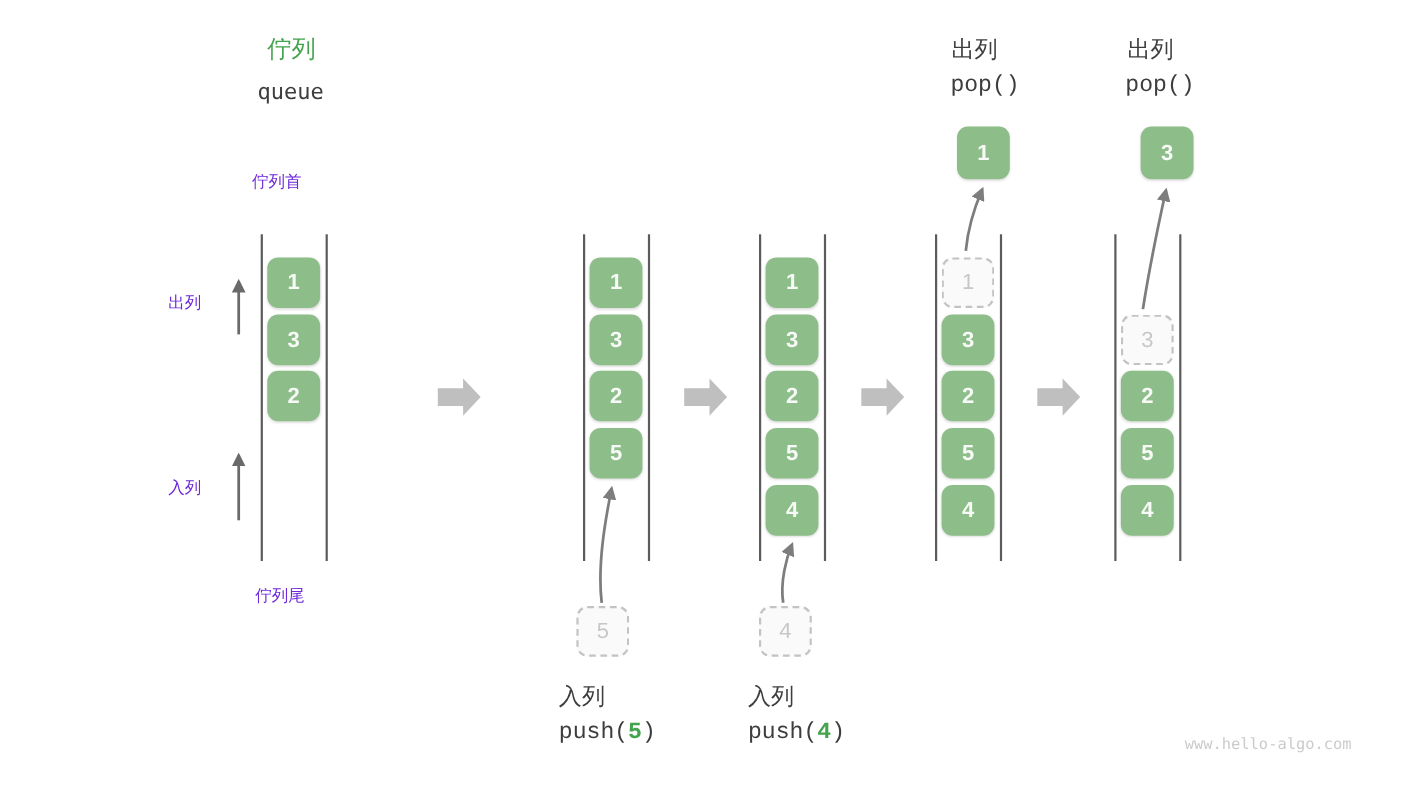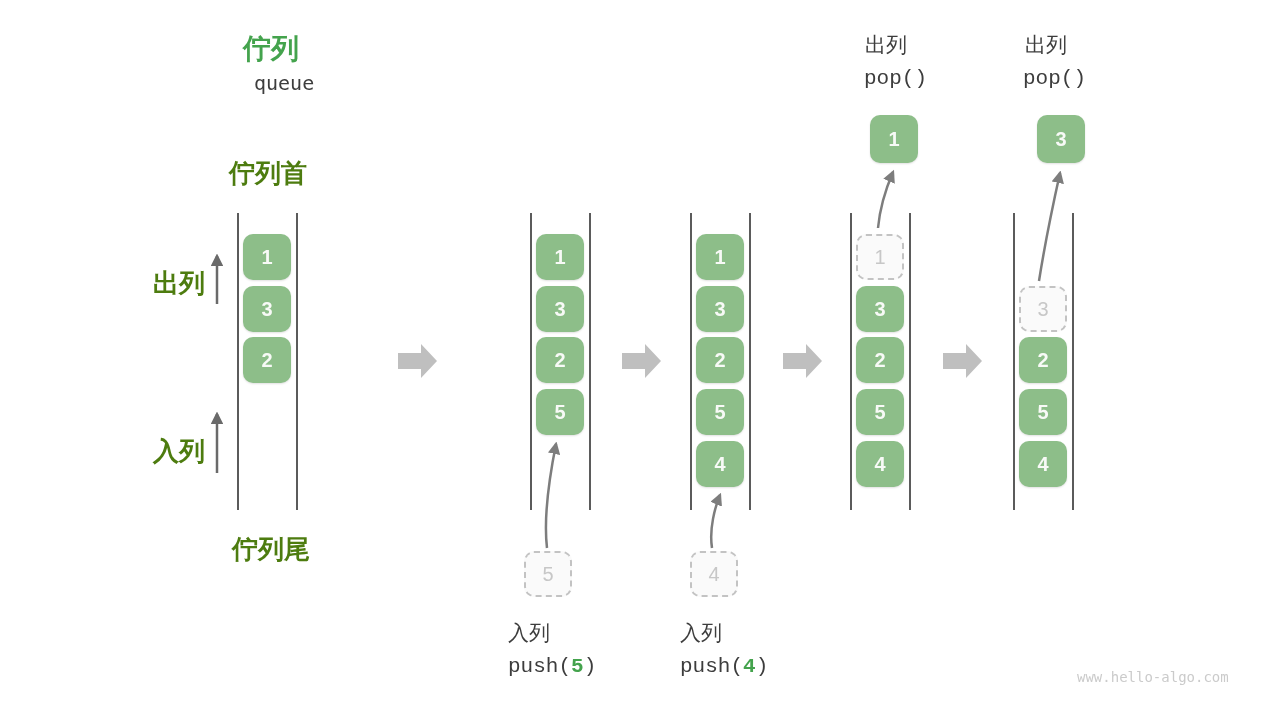--- a/index.html
+++ b/index.html
@@ -2,23 +2,23 @@
 <html style="--green_box: #8dbe89; --accent_green: #44a34d; --flow_arrow: #bfbfbf; --arrow_gray: #7d7d7d;"><head>
 <meta charset="utf-8">
 <style>
   html,body{margin:0;padding:0;background:#fff;}
   .canvas{position:relative;width:1280px;height:720px;background:#ffffff;overflow:hidden;
           font-family:"Liberation Sans","DejaVu Sans",sans-serif;}
   .abs{position:absolute;}
   svg.overlay{position:absolute;left:0;top:0;pointer-events:none;}
 
   
-  .title-zh{font-size:28px;font-weight:bold;color:var(--accent_green);}
-  .title-en{font-family:"DejaVu Sans Mono","Liberation Mono",monospace;font-size:20px;color:#3d3d3d;margin-left:20px;}
-  .side-lbl{font-size:26px;font-weight:bold;color:#4d7c0f;}
+  .title-zh{font-size:22px;font-weight:normal;color:var(--accent_green);}
+  .title-en{font-family:"DejaVu Sans Mono","Liberation Mono",monospace;font-size:20px;color:#3d3d3d;}
+  .side-lbl{font-size:15px;font-weight:normal;color:#6d28d9;}
 
   
   .qcol{position:absolute;width:60px;height:297px;top:213px;}
   .vline{position:absolute;top:0;width:1.5px;height:297px;background:#5b5b5b;}
   .vline.left{left:0;}
   .vline.right{left:59px;}
   .cell{position:absolute;left:6px;width:48px;height:46px;border-radius:10px;
         background:var(--green_box);color:#f8faf7;font-size:20px;font-weight:bold;
         line-height:46px;text-align:center;box-shadow:0 1px 2px rgba(0,0,0,0.12);}
   .cell.ghost{left:6px;width:44px;height:42px;background:#fafafa;border:2px dashed #c3c3c3;

